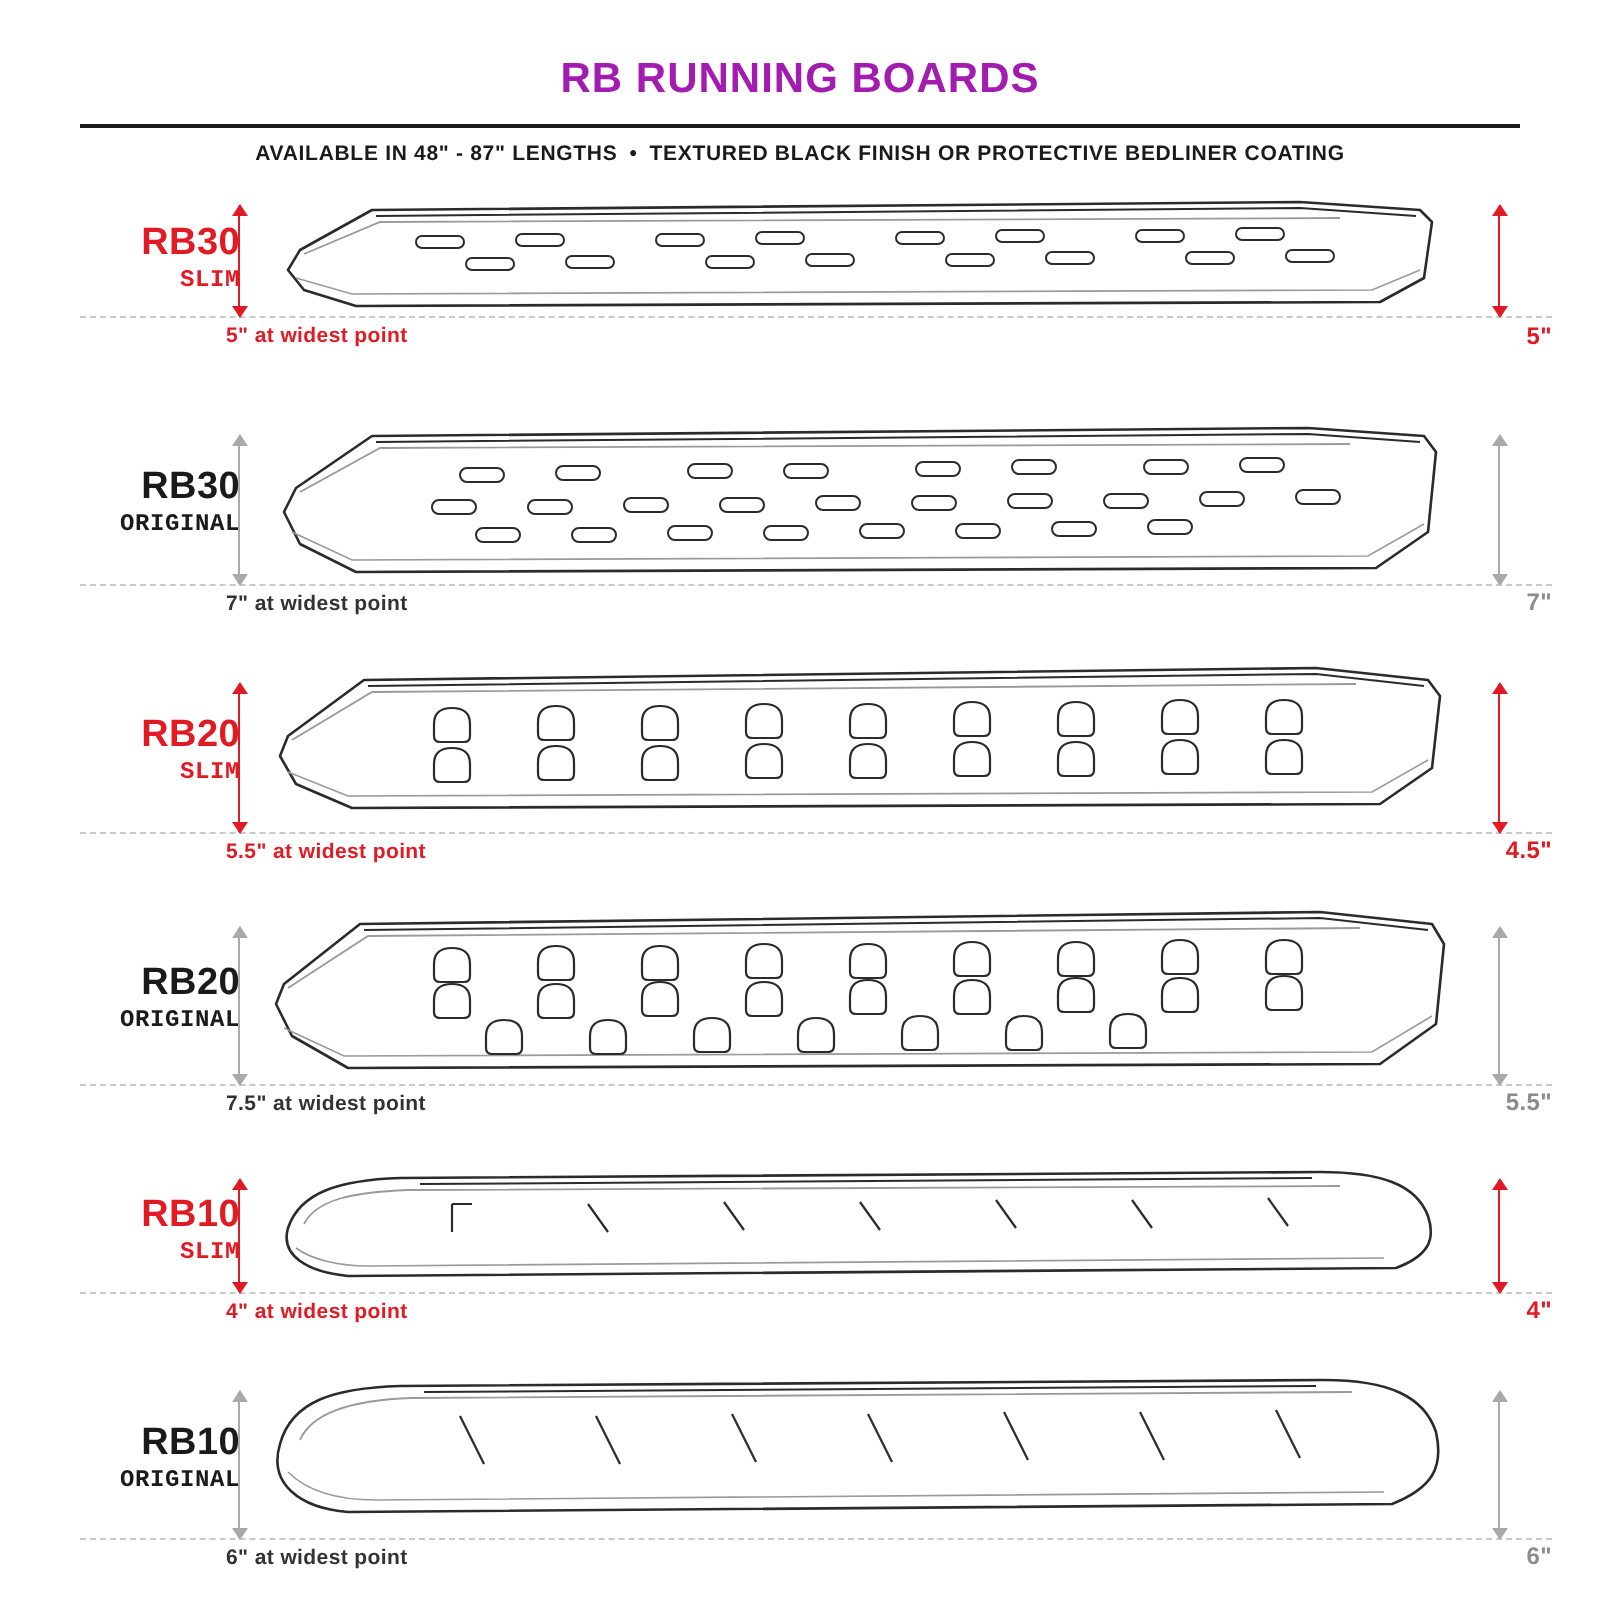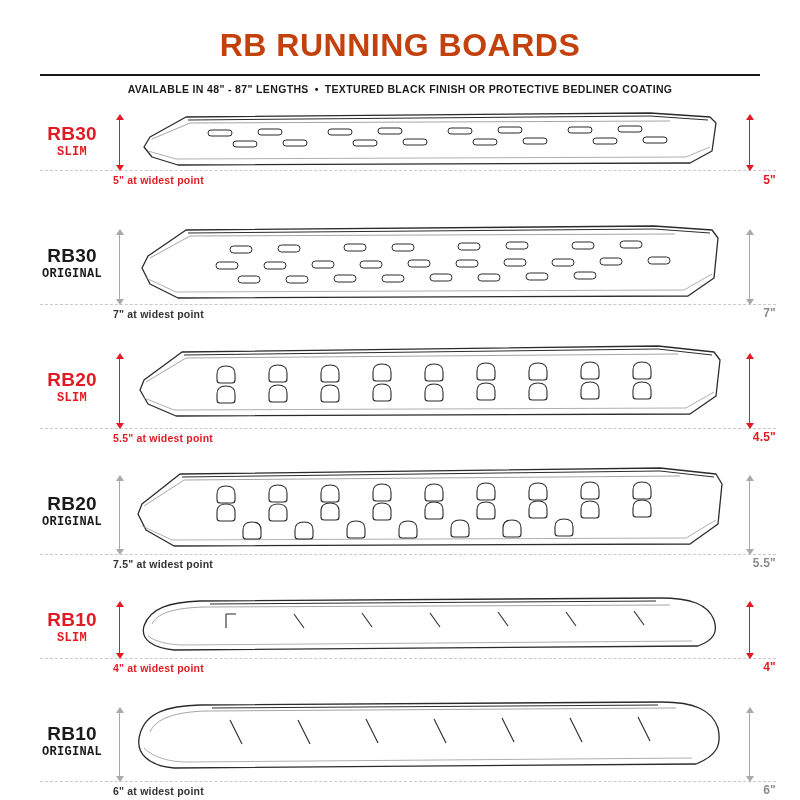--- a/index.html
+++ b/index.html
@@ -22,24 +22,24 @@
     box-sizing: border-box;
     padding: 0 0 0 0;
   }
 
   
   .header {
     padding: 28px 40px 0 40px;
     text-align: center;
   }
   .header-title {
-    font-size: 32px;
+    font-size: 21px;
     font-weight: bold;
     letter-spacing: 0.5px;
-    color: #c2410c;
+    color: #a21caf;
     margin: 0;
     line-height: 1.1;
   }
   .header-rule {
     border-bottom: 2px solid #1a1a1a;
     margin: 11px 0 0 0;
   }
   .header-sub {
     font-size: 10.5px;
     font-weight: bold;
@@ -74,21 +74,21 @@
     left: 40px;
     right: 24px;
     border-top: 1px dashed #c9c9c9;
   }
 
   
   .row-label {
     position: absolute;
     left: 24px;
     width: 96px;
-    text-align: center;
+    text-align: right;
     line-height: 1.05;
   }
   .label-main {
     font-size: 19px;
     font-weight: bold;
     letter-spacing: 0.2px;
   }
   .label-sub {
     font-size: 12px;
     font-weight: bold;

